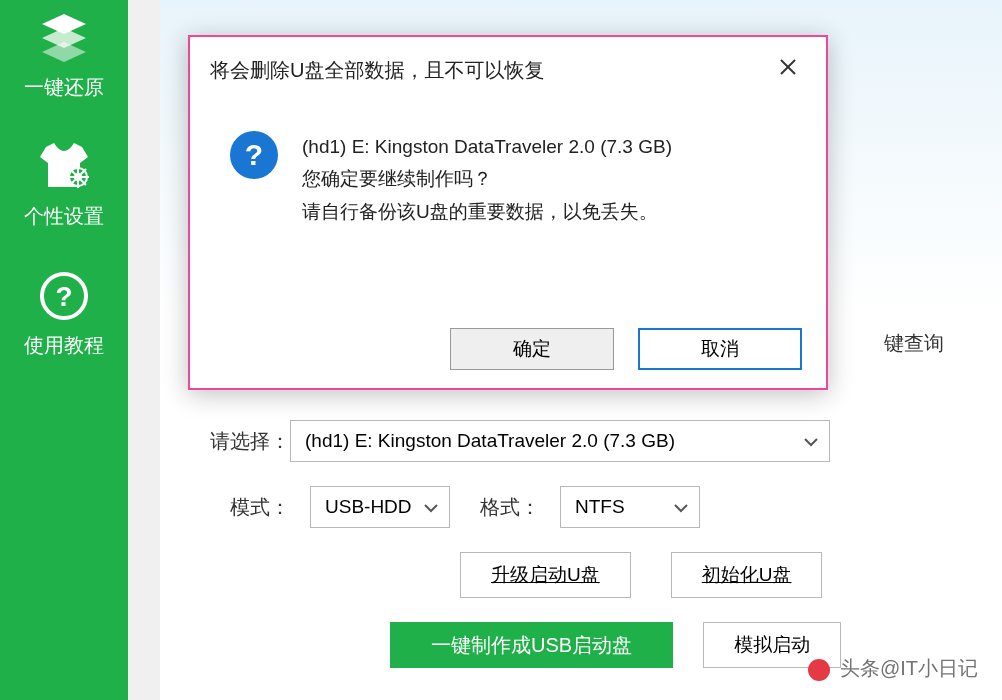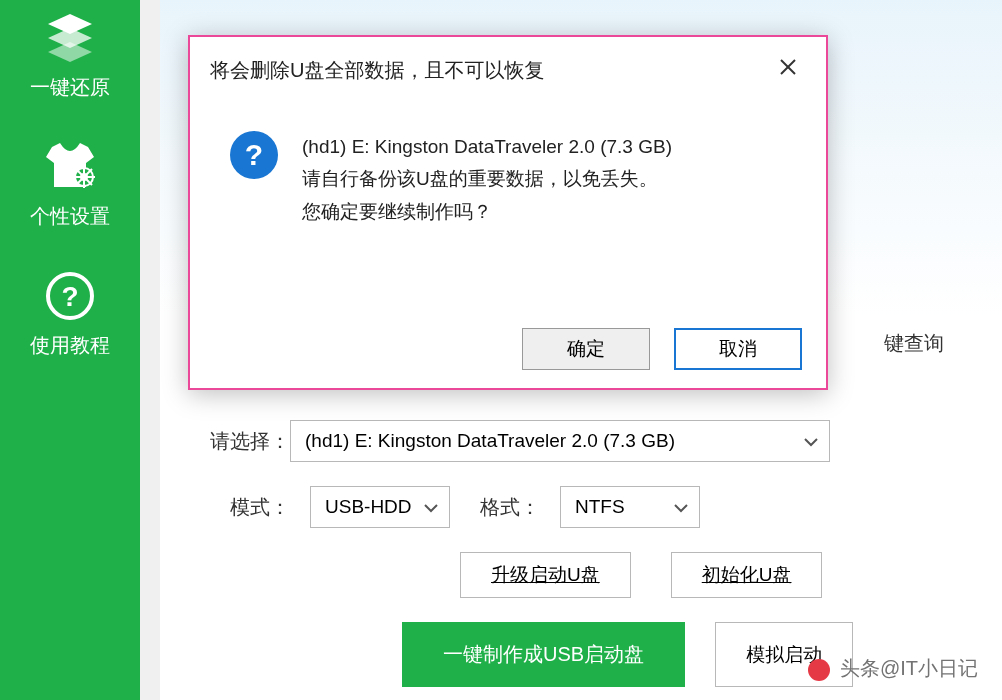--- a/index.html
+++ b/index.html
@@ -1,19 +1,19 @@
 <!DOCTYPE html>
 <html><head>
   <meta charset="utf-8">
   <style>
     * { margin: 0; padding: 0; box-sizing: border-box; font-family: "Microsoft YaHei", "SimSun", sans-serif; }
     body { width: 1002px; height: 700px; overflow: hidden; background: #f0f0f0; position: relative; }
     
     .sidebar {
-      position: absolute; left: 0; top: 0; width: 140px; height: 700px;
+      position: absolute; left: 0; top: 0; width: 128px; height: 700px;
       background: #20b04a; display: flex; flex-direction: column; align-items: center; 
       padding-top: 0px; gap: 20px;
     }
     .sidebar-item {
       display: flex; flex-direction: column; align-items: center; color: #fff;
       cursor: pointer; width: 100%; padding: 8px 0;
     }
     .sidebar-icon-wrap { height: 60px; display: flex; align-items: center; justify-content: center; }
     .sidebar-label { font-size: 20px; margin-top: 6px; font-weight: 500; }
 
@@ -32,21 +32,21 @@
     .select-wide { width: 540px; }
     .select-sm { width:140px; }
     .chevron { margin-left:10px; }
     .mid-btns { display:flex; gap:40px; margin-left:260px; margin-bottom:24px;text-decoration:underline;}
     .btn-gray {
       border:1px solid #b8b8b8; background:#fff; font-size:19px; padding:9px 30px; cursor:pointer;
     }
     .bottom-row { display:flex; gap:30px; margin-left:190px;}
     .btn-green {
       background:#20b04a; color:#fff; border:1px solid #20b04a; font-size:20px;
-      padding:18px 40px; cursor:pointer; font-weight:500;margin-left:12px;
+      padding:8px 40px; cursor:pointer; font-weight:500;
     }
     .btn-key-query {
       position:absolute; right:58px; top:330px; font-size:20px; color:#333;
     }
     .watermark {
       position:absolute; right:24px; bottom:18px; font-size:20px; color:#737373;
       font-weight:500; z-index:50;margin-top:36px;
     }
     .watermark-dot {
       display:inline-block; width:22px; height:22px; border-radius:50%;
@@ -69,21 +69,21 @@
       width:48px; height:48px; border-radius:50%; background:#1976d2;
       color:#fff; display:flex; align-items:center; justify-content:center;
       font-size:30px; font-weight:bold; flex-shrink:0;
     }
     .modal-text { font-size:19px; line-height:1.7; color:#222; }
     .modal-footer {
       position:absolute; bottom:18px; right:24px; display:flex; gap:24px;
     }
     .modal-btn {
       border:1px solid #999; background:#efefef; font-size:19px;
-      width:128px; height:42px; cursor:pointer;
+      width:164px; height:42px; cursor:pointer;
     }
     .modal-btn.primary { border:2px solid #1976d2; background:#fff; }
   </style>
 </head>
 <body>
 
 <div class="sidebar">
   <div class="sidebar-item">
     <div class="sidebar-icon-wrap">
       <svg width="56" height="48" viewBox="0 0 56 48">
@@ -178,22 +178,22 @@
       <svg width="20" height="20" viewBox="0 0 20 20">
           <line x1="3" y1="3" x2="17" y2="17" stroke="#333" stroke-width="2"></line>
           <line x1="17" y1="3" x2="3" y2="17" stroke="#333" stroke-width="2"></line>
         </svg>
     </div>
   </div>
   <div class="modal-body">
     <div class="q-icon">?</div>
     <div class="modal-text">
       <div>(hd1) E: Kingston DataTraveler 2.0 (7.3 GB)</div>
+      <div>您确定要继续制作吗？</div>
       <div>请自行备份该U盘的重要数据，以免丢失。</div>
-      <div>您确定要继续制作吗？</div>
     </div>
   </div>
   <div class="modal-footer">
     <button class="modal-btn">确定</button>
     <button class="modal-btn primary">取消</button>
   </div>
 </div>
 
 <div class="watermark">
   <span class="watermark-dot"></span>

